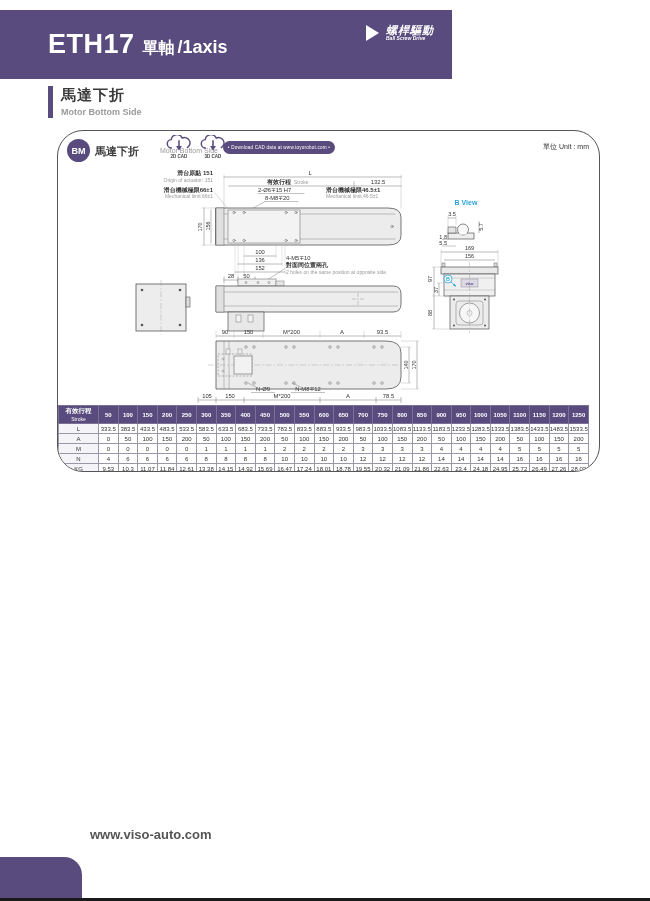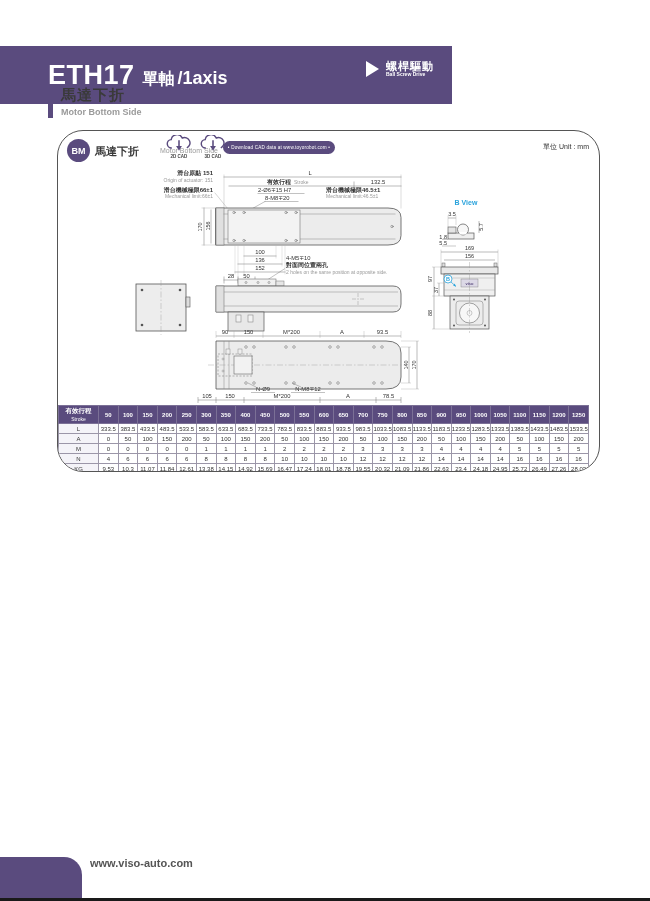--- a/index.html
+++ b/index.html
@@ -1,28 +1,28 @@
 <!DOCTYPE html>
 <html><head>
 <meta charset="utf-8">
 <style>
   * { margin:0; padding:0; box-sizing:border-box; }
   html,body { background:#fff; }
   body { font-family:"Liberation Sans","DejaVu Sans",sans-serif; }
   .page { position:relative; width:650px; height:901px; background:#fff; overflow:hidden; }
 
   
-  .banner { position:absolute; left:0; top:10px; width:452px; height:58px; background:#5a4b7e; display:flex; align-items:center;margin-top:36px; }
+  .banner { position:absolute; left:0; top:10px; width:452px; height:69px; background:#5a4b7e; display:flex; align-items:center; }
   .banner-title { margin-left:48px; display:flex; align-items:baseline; color:#fff; }
   .bt-model { font-size:27px; font-weight:bold; letter-spacing:.5px; }
   .bt-cn { font-size:16px; font-weight:bold; margin-left:8px; }
   .bt-axis { font-size:18px; font-weight:700; margin-left:3px; }
   .banner-drive { position:absolute; left:366px; top:14px; display:flex; align-items:center; }
   .drive-tri { width:0; height:0; border-left:13px solid #fff; border-top:8px solid transparent; border-bottom:8px solid transparent; margin-right:7px; }
-  .drive-txt { color:#fff; line-height:1.1; }
+  .drive-txt { color:#fff; line-height:1.1;font-style:italic; }
   .drive-cn { font-size:11px; font-weight:bold; letter-spacing:1px; }
   .drive-en { font-size:5px; font-weight:bold; }
 
   
   .section { position:absolute; left:48px; top:86px; display:flex; }
   .section-bar { width:5px; height:32px; background:#5a4b7e; margin-right:8px; }
   .section-cn { font-size:15px; font-weight:bold; color:#3a3a3a; letter-spacing:1px; }
   .section-en { font-size:9px; font-weight:bold; color:#9a9a9a; margin-top:2px; }
 
   
@@ -40,21 +40,21 @@
   
   #spec-table { position:absolute; left:0; top:274px; width:531px; border-collapse:collapse; table-layout:fixed; }
   #spec-table th, #spec-table td { border:0.5px solid #9b96a8; text-align:center; vertical-align:middle; padding:0; font-size:6px; color:#333; height:10px; background:#fff; overflow:hidden; white-space:nowrap; }
   #spec-table thead th { background:#5a4b7e; color:#fff; border-color:#7b7096; height:18px; font-size:6px; font-weight:bold; }
   #spec-table col.first { width:40px; }
   #spec-table tbody td.row-label { background:#f4f3f8; }
   .sh-cn { font-size:6.5px; font-weight:bold; } .sh-en { font-size:5px; font-weight:normal; }
 
   
   .footer-block { position:absolute; left:0; top:857px; width:82px; height:41px; background:#5a4b7e; border-radius:0 18px 0 0; }
-  .footer-url { position:absolute; left:90px; top:857px; font-size:11px; font-weight:bold; color:#555; }
+  .footer-url { position:absolute; left:90px; top:827px; font-size:13px; font-weight:bold; color:#555; }
   .footer-line { position:absolute; left:0; top:898px; width:650px; height:3px; background:#1a1a1a; }
 
   
   .dcn { font-size:6px; font-weight:bold; fill:#333; }
   .den { font-size:5px; fill:#9a9a9a; }
   .dim { font-size:5.8px; fill:#333; }
   .dimv { font-size:5.5px; fill:#333; }
   .blue { fill:#2aa3dc; font-weight:bold; }
 </style>
 </head>

